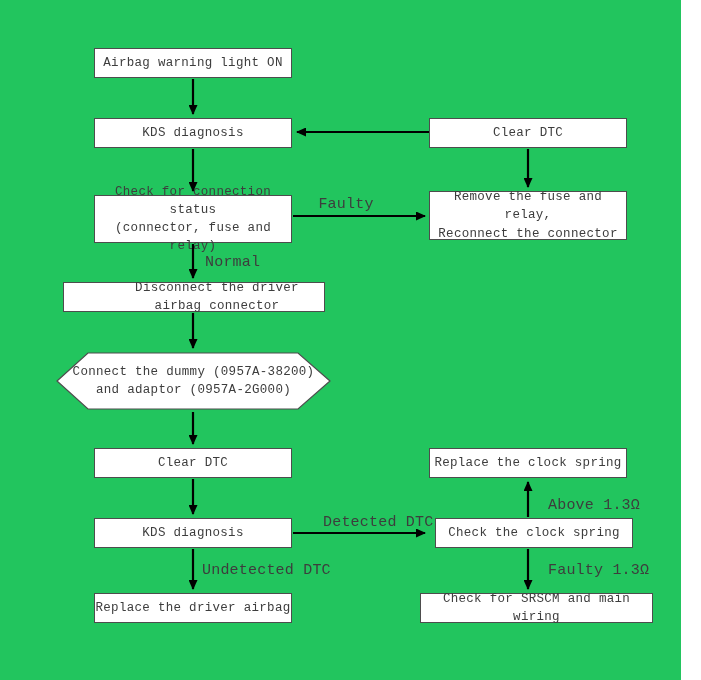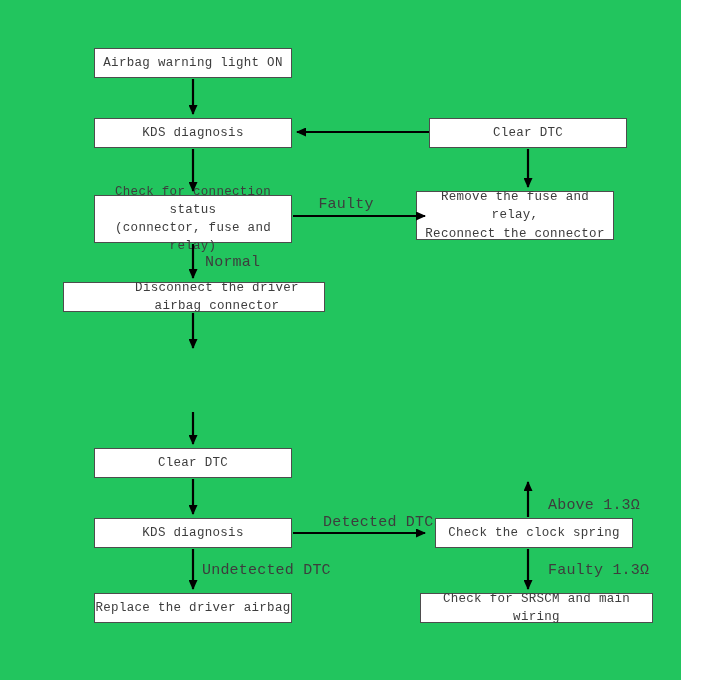--- a/index.html
+++ b/index.html
@@ -71,21 +71,21 @@
     left: 0;
     top: 0;
     pointer-events: none;
   }
 
   
   .pos-airbag        { left: 94px;  top: 48px;  width: 198px; height: 30px; }
   .pos-kds1          { left: 94px;  top: 118px; width: 198px; height: 30px; }
   .pos-cleardtc-top  { left: 429px; top: 118px; width: 198px; height: 30px; }
   .pos-checkconn     { left: 94px;  top: 195px; width: 198px; height: 48px; }
-  .pos-removefuse    { left: 416px; top: 191px; width: 198px; height: 49px; }
+  .pos-removefuse    { left: 429px; top: 191px; width: 198px; height: 49px; }
   .pos-disconnect    { left: 63px;  top: 282px; width: 262px; height: 30px; padding-left: 46px; }
   .pos-cleardtc-2    { left: 94px;  top: 448px; width: 198px; height: 30px; }
   .pos-kds2          { left: 94px;  top: 518px; width: 198px; height: 30px; }
   .pos-replaceairbag { left: 94px;  top: 593px; width: 198px; height: 30px; }
   .pos-replaceclock  { left: 429px; top: 448px; width: 198px; height: 30px; }
   .pos-checkclock    { left: 435px; top: 518px; width: 198px; height: 30px; }
   .pos-srscm         { left: 412px; top: 593px; width: 233px; height: 30px; margin-left: 8px; }
 
   .pos-faulty     { left: 316px; top: 196px; width: 60px; }
   .pos-normal     { left: 205px; top: 254px; }
@@ -103,23 +103,31 @@
   <div class="node pos-kds1">KDS diagnosis</div>
   <div class="node pos-cleardtc-top">Clear DTC</div>
   <div class="node pos-checkconn">Check for connection status
 (connector, fuse and relay)</div>
   <div class="node pos-removefuse">Remove the fuse and relay,
 Reconnect the connector</div>
   <div class="node pos-disconnect">Disconnect the driver airbag connector</div>
   <div class="node pos-cleardtc-2">Clear DTC</div>
   <div class="node pos-kds2">KDS diagnosis</div>
   <div class="node pos-replaceairbag">Replace the driver airbag</div>
+  <div class="node pos-replaceclock">Replace the clock spring</div>
   <div class="node pos-checkclock">Check the clock spring</div>
   <div class="node pos-srscm">Check for SRSCM and main wiring</div>
 
+  <div class="hex-wrap">
+    <svg width="277" height="60" viewBox="0 0 277 60">
+      <polygon points="2,30 33,2 243,2 275,30 243,58 33,58" fill="#ffffff" stroke="#4d4d4d" stroke-width="1.2"></polygon>
+    </svg>
+    <div class="hex-text">Connect the dummy (0957A-38200)
+and adaptor (0957A-2G000)</div>
+  </div>
 
   <div class="edge-label centered pos-faulty">Faulty</div>
   <div class="edge-label pos-normal">Normal</div>
   <div class="edge-label centered pos-detected">Detected DTC</div>
   <div class="edge-label pos-undetected">Undetected DTC</div>
   <div class="edge-label pos-above">Above 1.3Ω</div>
   <div class="edge-label pos-below">Faulty 1.3Ω</div>
 
   <svg id="arrow-layer" width="701" height="680" viewBox="0 0 701 680">
     <defs>

